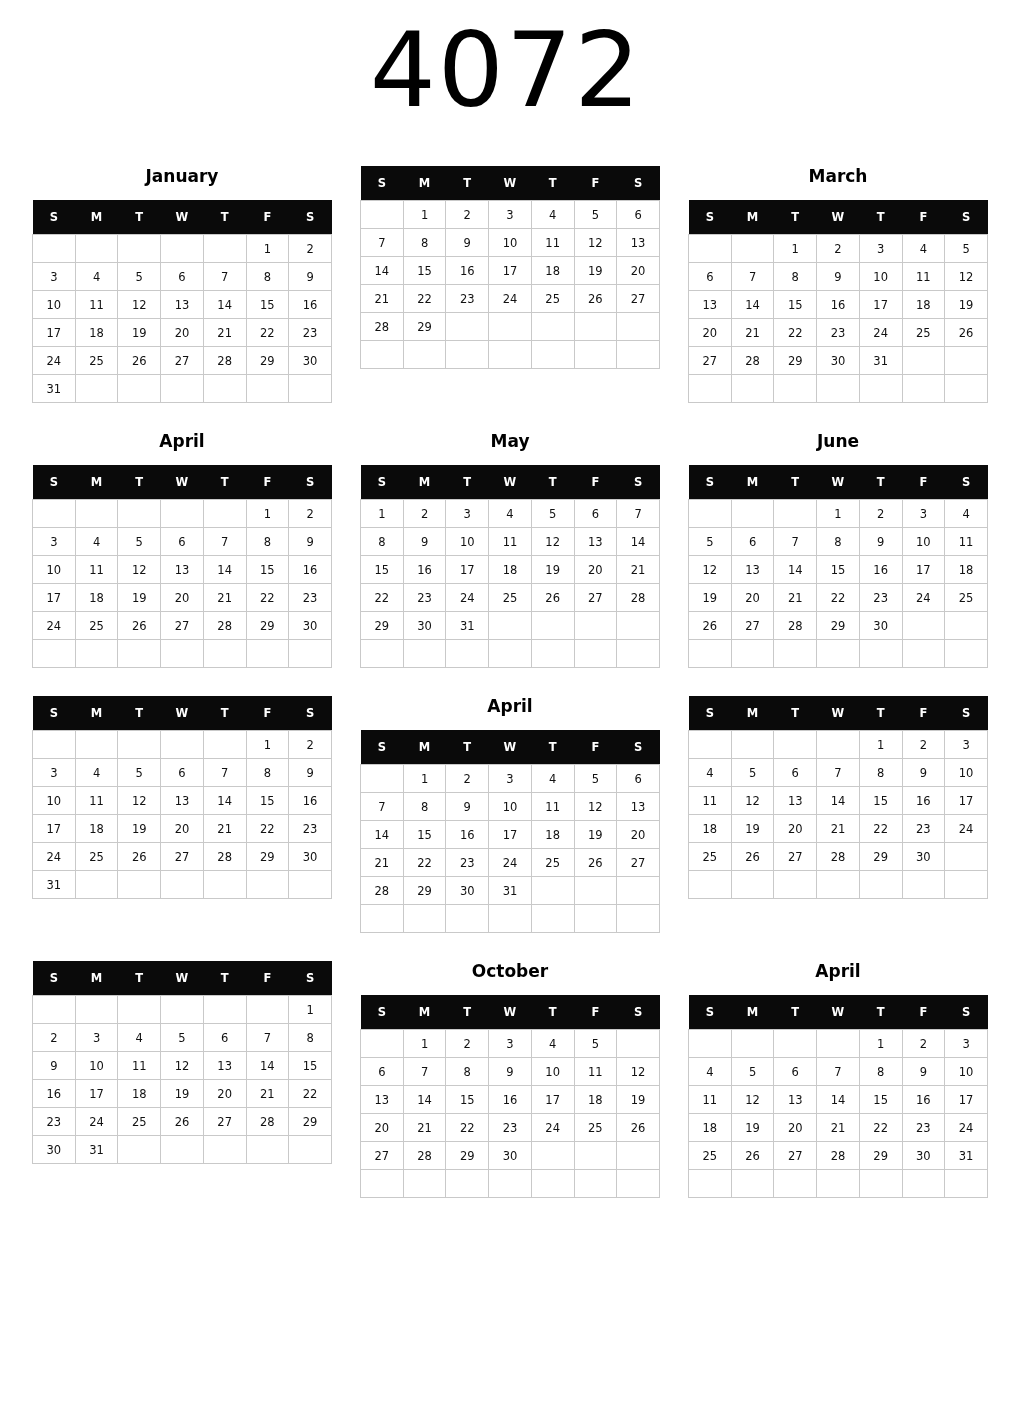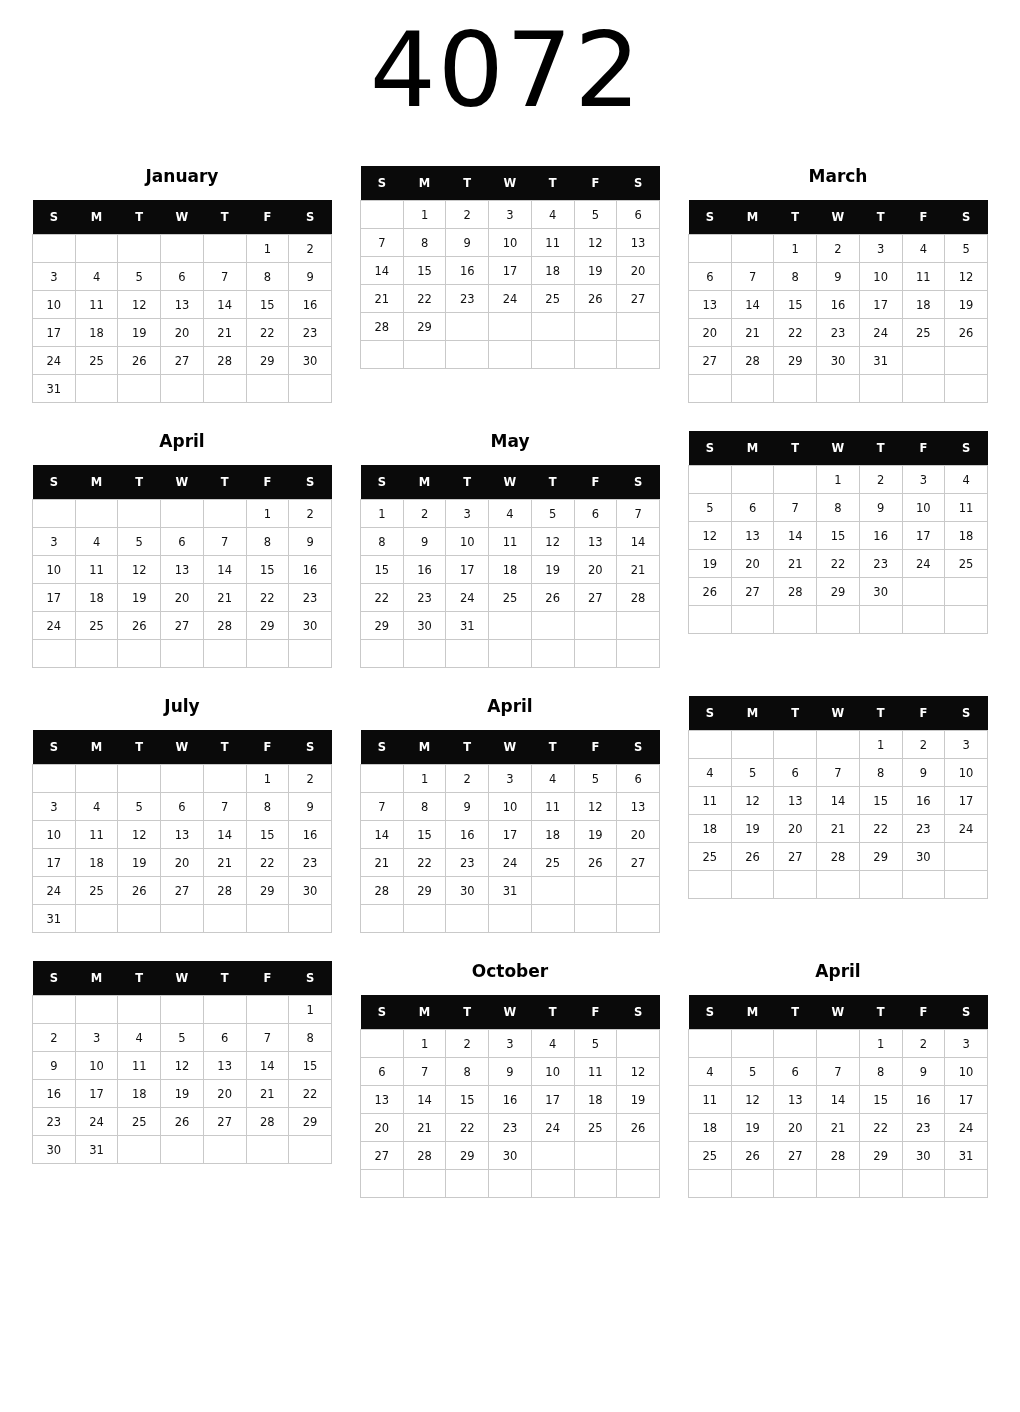--- a/index.html
+++ b/index.html
@@ -441,92 +441,92 @@
               <td class="empty"></td>
               <td class="empty"></td>
               <td class="empty"></td>
               <td class="empty"></td>
               <td class="empty"></td>
             </tr>
           </tbody>
         </table>
       </div>
       <div class="month">
-        <table class="cal">
-          <thead>
-            <tr>
-              <th>S</th>
-              <th>M</th>
-              <th>T</th>
-              <th>W</th>
-              <th>T</th>
-              <th>F</th>
-              <th>S</th>
-            </tr>
-          </thead>
-          <tbody>
-            <tr>
-              <td class="empty"></td>
-              <td class="empty"></td>
-              <td class="empty"></td>
-              <td>1</td>
-              <td>2</td>
-              <td>3</td>
-              <td>4</td>
-            </tr>
-            <tr>
-              <td>5</td>
-              <td>6</td>
-              <td>7</td>
-              <td>8</td>
-              <td>9</td>
-              <td>10</td>
-              <td>11</td>
-            </tr>
-            <tr>
-              <td>12</td>
-              <td>13</td>
-              <td>14</td>
-              <td>15</td>
-              <td>16</td>
-              <td>17</td>
-              <td>18</td>
-            </tr>
-            <tr>
-              <td>19</td>
-              <td>20</td>
-              <td>21</td>
-              <td>22</td>
-              <td>23</td>
-              <td>24</td>
-              <td>25</td>
-            </tr>
-            <tr>
-              <td>26</td>
-              <td>27</td>
-              <td>28</td>
-              <td>29</td>
-              <td>30</td>
-              <td class="empty"></td>
-              <td class="empty"></td>
-            </tr>
-            <tr>
-              <td class="empty"></td>
-              <td class="empty"></td>
-              <td class="empty"></td>
-              <td class="empty"></td>
-              <td class="empty"></td>
-              <td class="empty"></td>
-              <td class="empty"></td>
-            </tr>
-          </tbody>
-        </table>
-      </div>
-      <div class="month">
-        <div class="month-name">July</div>
+        <div class="month-name">June</div>
+        <table class="cal">
+          <thead>
+            <tr>
+              <th>S</th>
+              <th>M</th>
+              <th>T</th>
+              <th>W</th>
+              <th>T</th>
+              <th>F</th>
+              <th>S</th>
+            </tr>
+          </thead>
+          <tbody>
+            <tr>
+              <td class="empty"></td>
+              <td class="empty"></td>
+              <td class="empty"></td>
+              <td>1</td>
+              <td>2</td>
+              <td>3</td>
+              <td>4</td>
+            </tr>
+            <tr>
+              <td>5</td>
+              <td>6</td>
+              <td>7</td>
+              <td>8</td>
+              <td>9</td>
+              <td>10</td>
+              <td>11</td>
+            </tr>
+            <tr>
+              <td>12</td>
+              <td>13</td>
+              <td>14</td>
+              <td>15</td>
+              <td>16</td>
+              <td>17</td>
+              <td>18</td>
+            </tr>
+            <tr>
+              <td>19</td>
+              <td>20</td>
+              <td>21</td>
+              <td>22</td>
+              <td>23</td>
+              <td>24</td>
+              <td>25</td>
+            </tr>
+            <tr>
+              <td>26</td>
+              <td>27</td>
+              <td>28</td>
+              <td>29</td>
+              <td>30</td>
+              <td class="empty"></td>
+              <td class="empty"></td>
+            </tr>
+            <tr>
+              <td class="empty"></td>
+              <td class="empty"></td>
+              <td class="empty"></td>
+              <td class="empty"></td>
+              <td class="empty"></td>
+              <td class="empty"></td>
+              <td class="empty"></td>
+            </tr>
+          </tbody>
+        </table>
+      </div>
+      <div class="month">
         <table class="cal">
           <thead>
             <tr>
               <th>S</th>
               <th>M</th>
               <th>T</th>
               <th>W</th>
               <th>T</th>
               <th>F</th>
               <th>S</th>

